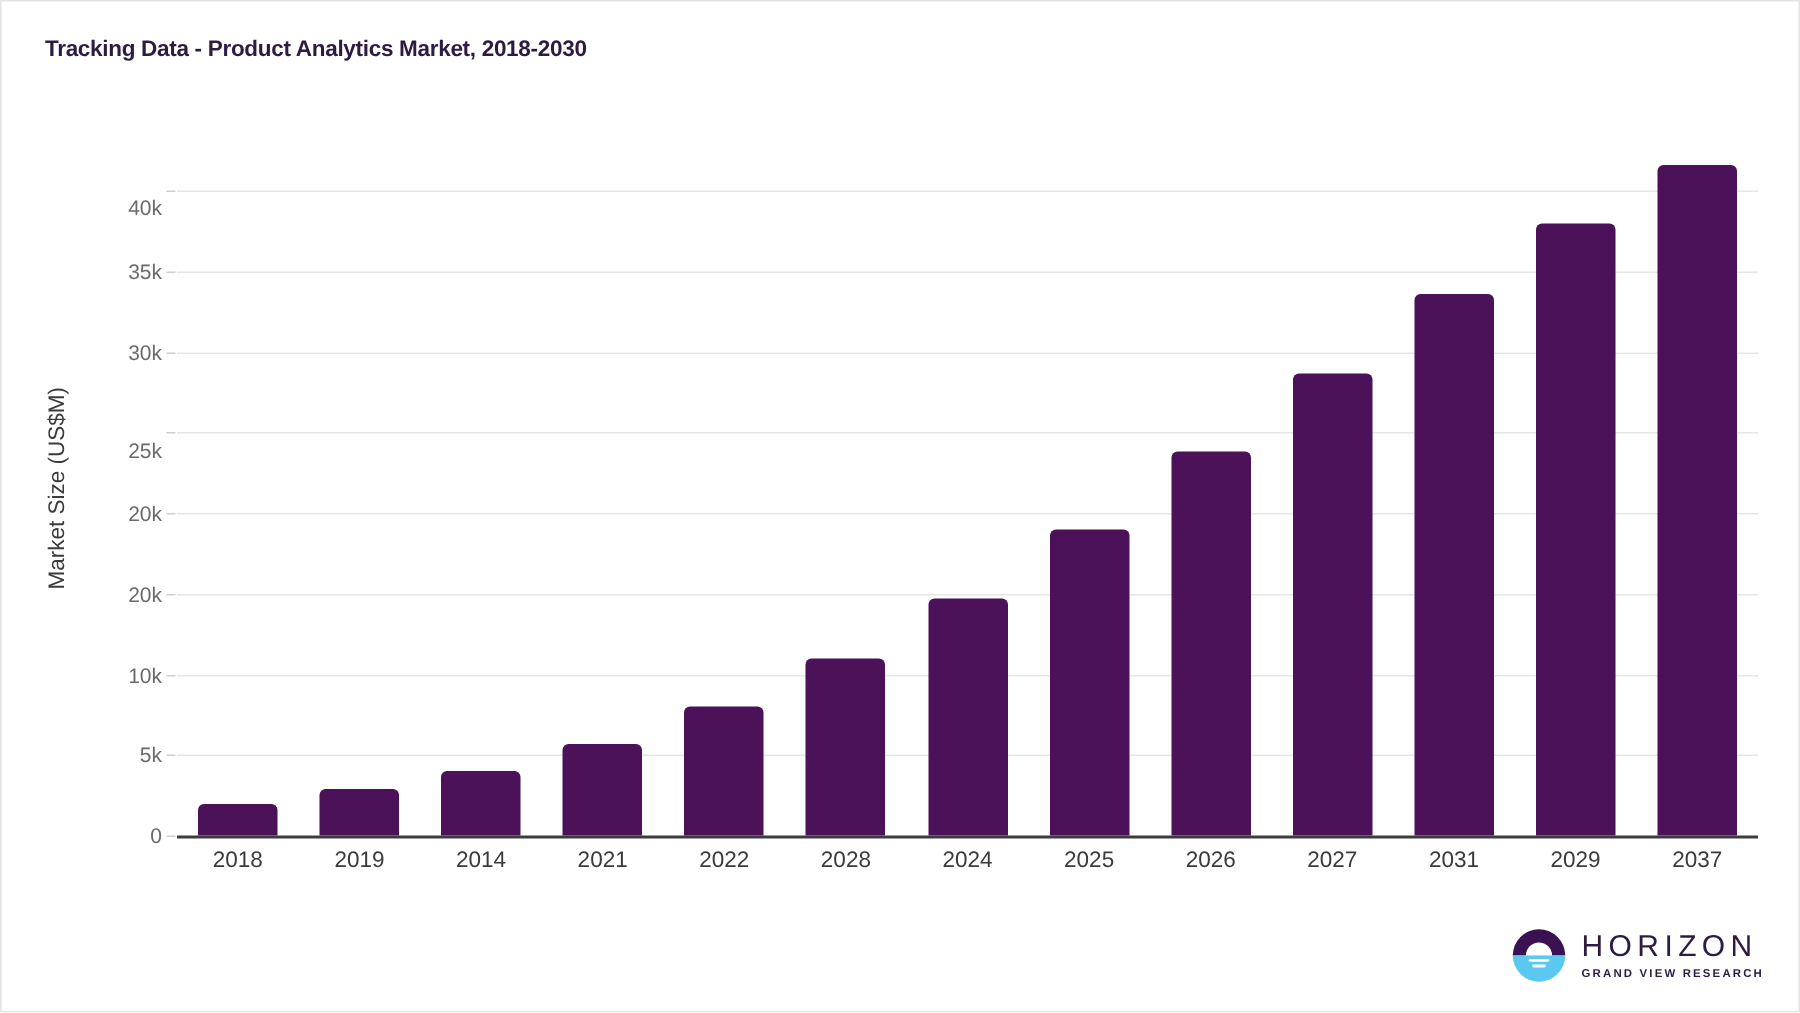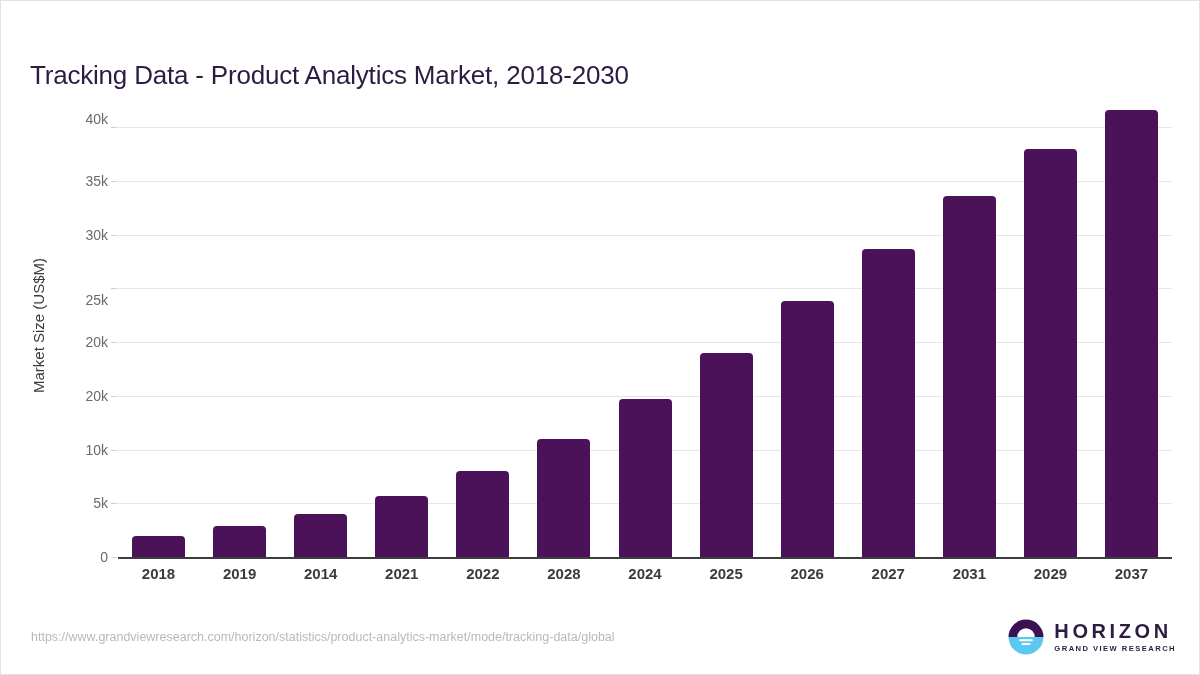--- a/index.html
+++ b/index.html
@@ -26,26 +26,25 @@
     border: 1px solid #e2e2e6;
     box-sizing: border-box;
     pointer-events: none;
   }
 
   
   .chart-title {
     position: absolute;
     left: 30px;
     top: 24px;
-    font-size: 26px;
-    font-weight: normal;
+    font-size: 15px;
+    font-weight: bold;
     color: #2d1b42;
     letter-spacing: -0.2px;
     white-space: nowrap;
-    margin-top: 36px;
   }
 
   
   .plot-wrap {
     position: absolute;
     left: 0;
     top: 95px;
     width: 1200px;
     height: 480px;
   }
@@ -135,21 +134,20 @@
     top: 470px;
     right: 28px;
     display: flex;
     justify-content: space-around;
   }
   .x-label-slot {
     flex: 1 1 0;
     text-align: center;
     font-size: 15px;
     color: #3b3b3b;
-    font-weight: bold;
   }
 
   
   .source-url {
     position: absolute;
     left: 31px;
     top: 630px;
     font-size: 12.5px;
     color: #b9b9bd;
     white-space: nowrap;
@@ -168,21 +166,21 @@
     flex: 0 0 38px;
   }
   .brand-text {
     display: flex;
     flex-direction: column;
     justify-content: center;
     line-height: 1;
   }
   .brand-name {
     font-size: 20px;
-    font-weight: bold;
+    font-weight: normal;
     letter-spacing: 3.6px;
     color: #2d1b42;
   }
   .brand-sub {
     margin-top: 4px;
     font-size: 7.6px;
     font-weight: bold;
     letter-spacing: 1.45px;
     color: #2d1b42;
     text-align: center;
@@ -202,21 +200,21 @@
 
     <div class="ytick-labels" id="ytick-labels">
         <div class="ytick-label" style="top: 462px;">0</div>
         <div class="ytick-label" style="top: 408.279px;">5k</div>
         <div class="ytick-label" style="top: 354.558px;">10k</div>
         <div class="ytick-label" style="top: 300.837px;">20k</div>
         <div class="ytick-label" style="top: 247.116px;">20k</div>
         <div class="ytick-label" style="top: 205px;">25k</div>
         <div class="ytick-label" style="top: 139.674px;">30k</div>
         <div class="ytick-label" style="top: 85.9535px;">35k</div>
-        <div class="ytick-label" style="top: 24px;">40k</div>
+        <div class="ytick-label" style="top: 43px;">40k</div>
       </div>
 
     <div class="gridlines" id="gridlines">
         <div class="tickmark" style="top: 462px;"></div>
         <div class="gridline" style="top: 408.279px;"></div>
         <div class="tickmark" style="top: 408.279px;"></div>
         <div class="gridline" style="top: 354.558px;"></div>
         <div class="tickmark" style="top: 354.558px;"></div>
         <div class="gridline" style="top: 300.837px;"></div>
         <div class="tickmark" style="top: 300.837px;"></div>
@@ -286,21 +284,20 @@
         <div class="x-label-slot">2024</div>
         <div class="x-label-slot">2025</div>
         <div class="x-label-slot">2026</div>
         <div class="x-label-slot">2027</div>
         <div class="x-label-slot">2031</div>
         <div class="x-label-slot">2029</div>
         <div class="x-label-slot">2037</div>
       </div>
   </div>
 
-  <div class="source-url">https://www.grandviewresearch.com/horizon/statistics/product-analytics-market/mode/tracking-data/global</div>
 
   <div class="brand">
     <svg class="brand-mark" viewBox="0 0 100 100">
       <defs>
         <clipPath id="circClip">
             <circle cx="50" cy="50" r="46"></circle>
           </clipPath>
       </defs>
       <g clip-path="url(#circClip)">
         <rect x="0" y="0" width="100" height="50" fill="#3a1152"></rect>

